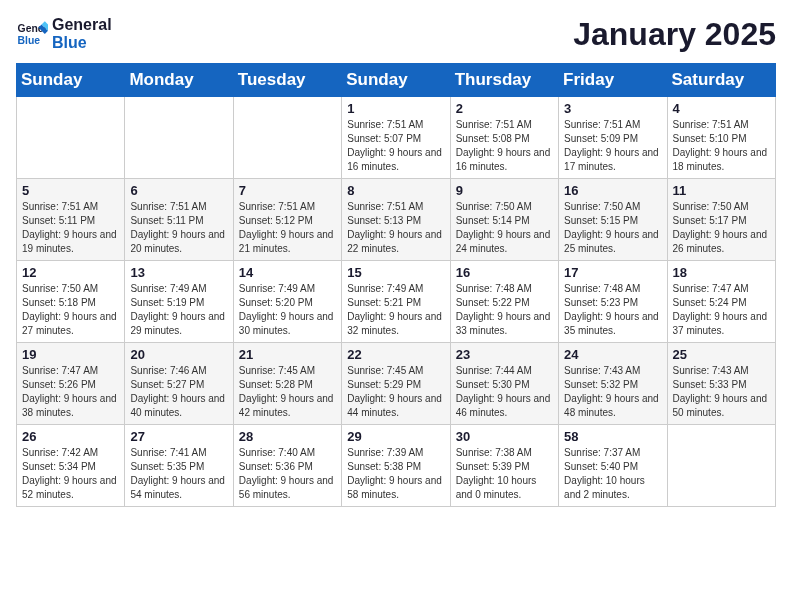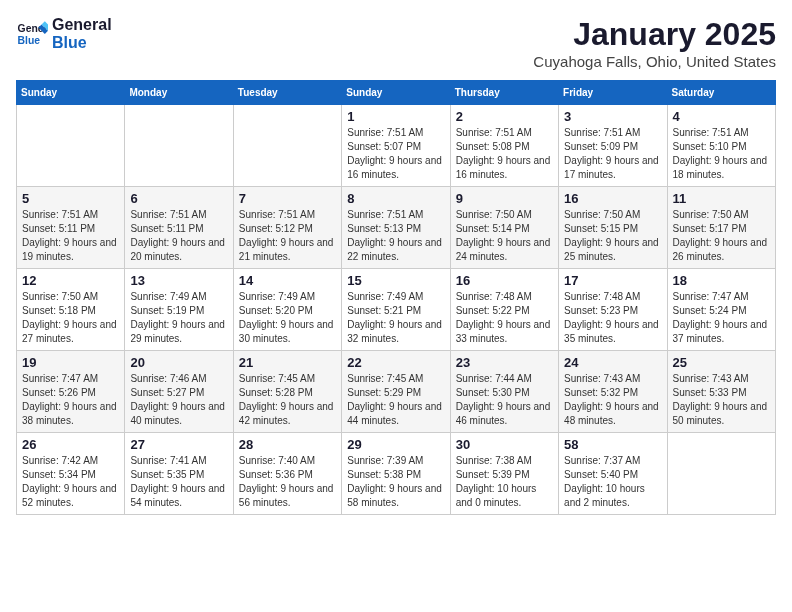--- a/index.html
+++ b/index.html
@@ -38,21 +38,21 @@
       color: #444;
     }
     table {
       width: 100%;
       border-collapse: collapse;
       border: 1px solid #ccc;
     }
     thead tr th {
       background-color: #1565c0;
       color: #fff;
-      font-size: 10px;
+      font-size: 17px;
       font-weight: bold;
       padding: 6px 4px;
       text-align: left;
       border: 1px solid #1565c0;
     }
     tbody tr td {
       border: 1px solid #ccc;
       vertical-align: top;
       padding: 4px 5px;
       font-size: 10px;
@@ -93,21 +93,20 @@
       <polygon points="32,8 40,16 36,20 28,12" fill="#1565c0"></polygon>
       <polygon points="36,4 44,12 40,16 32,8" fill="#4fc3f7"></polygon>
     </svg>
     <div style="display:flex; flex-direction:column; line-height:1.1;">
       <span style="font-size:16px; font-weight:bold; color:#1a1a2e;">General</span>
       <span style="font-size:16px; font-weight:bold; color:#1565c0;">Blue</span>
     </div>
   </div>
   <div class="title-area">
     <div class="calendar-title">January 2025</div>
-    <div class="calendar-subtitle">Cuyahoga Falls, Ohio, United States</div>
   </div>
 </div>
 
 <table>
   <thead>
     <tr>
       <th>Sunday</th>
       <th>Monday</th>
       <th>Tuesday</th>
       <th>Sunday</th>

